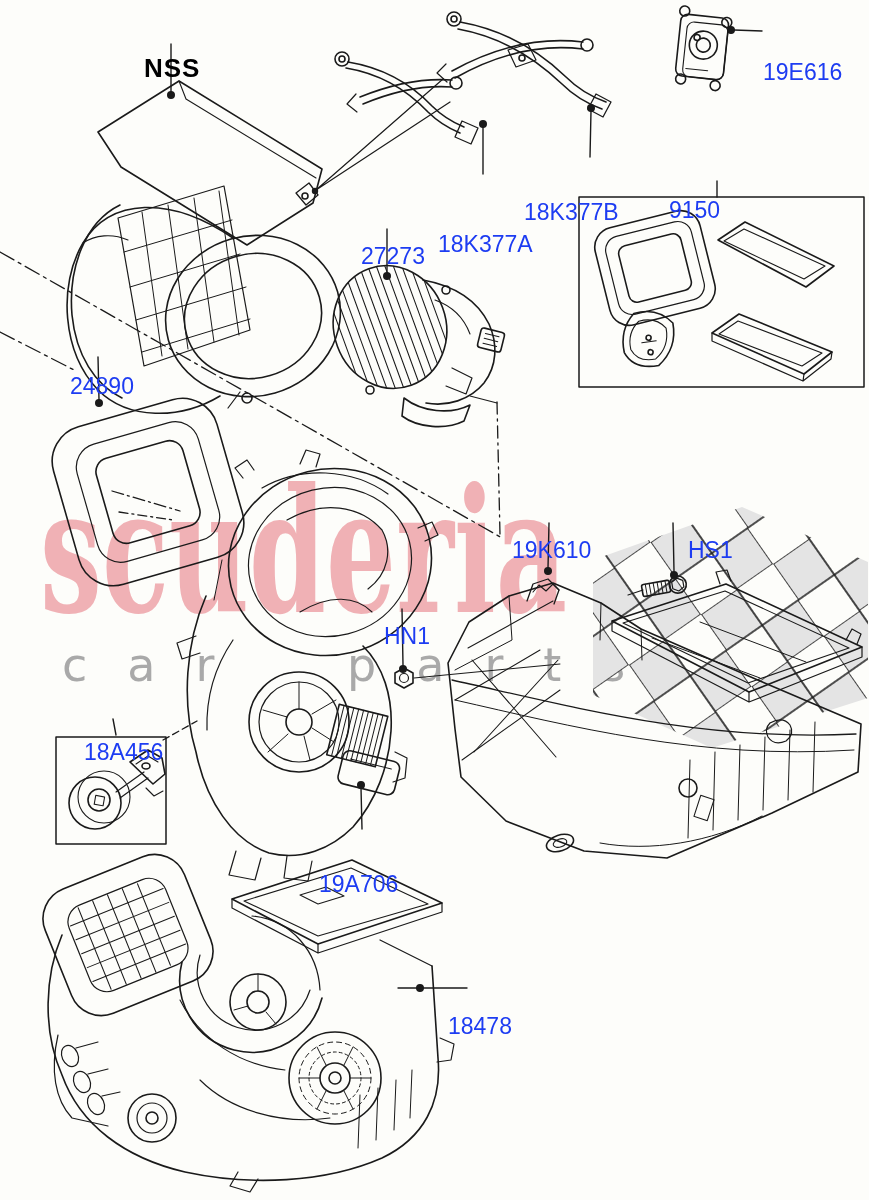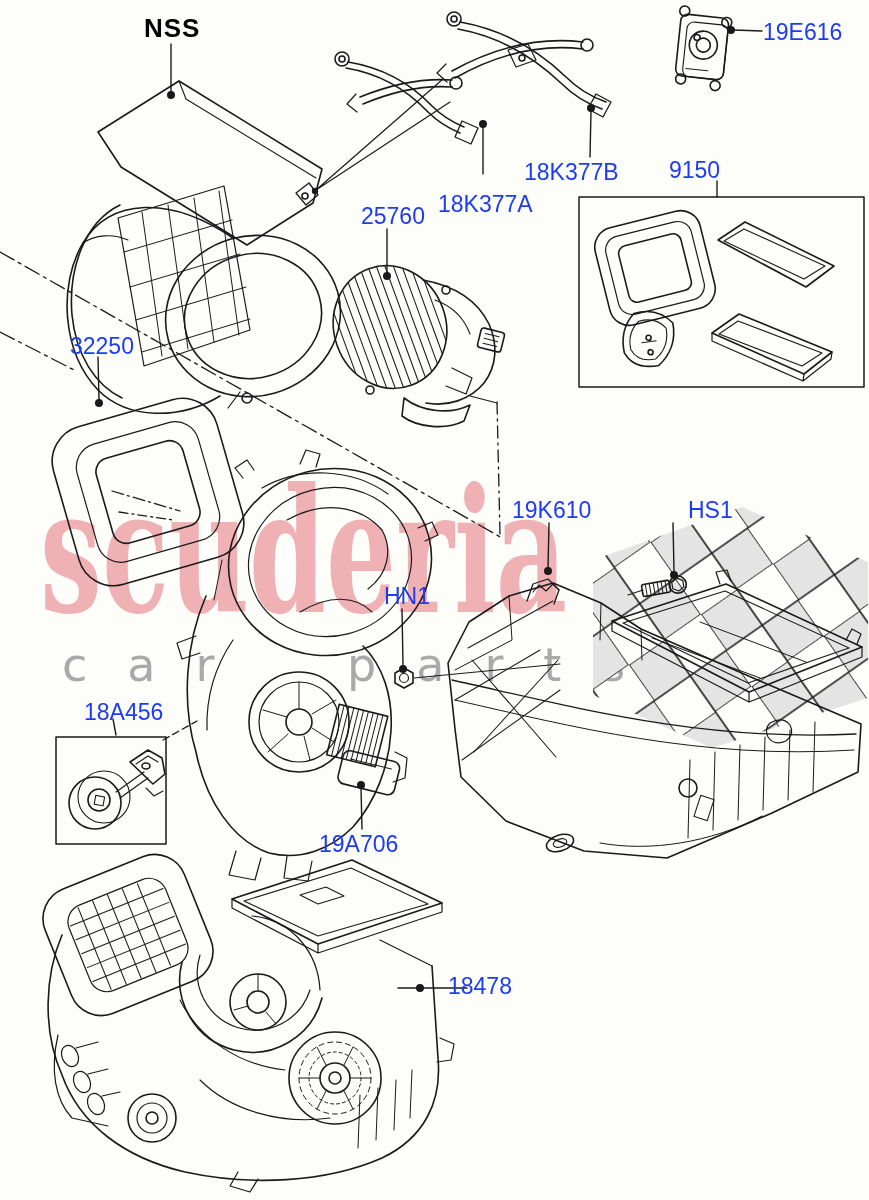--- a/index.html
+++ b/index.html
@@ -7,21 +7,21 @@
           font-family:"Liberation Sans",sans-serif;}
   
   #wm-brand{position:absolute;left:40px;top:466px;font-family:"DejaVu Serif",serif;
             font-weight:bold;font-size:172px;line-height:1;color:#f0b1b5;
             transform:scaleX(0.64);transform-origin:left top;white-space:nowrap;}
   #wm-tagline{position:absolute;left:62px;top:638px;font-family:"DejaVu Sans",sans-serif;
             font-size:46px;color:#a9a9a9;letter-spacing:40px;word-spacing:38px;white-space:nowrap;}
   
   #art{position:absolute;left:0;top:0;z-index:2;}
   
-  .lbl{position:absolute;z-index:3;font-size:23px;color:#1d3cf2;white-space:nowrap;}
+  .lbl{position:absolute;z-index:3;font-size:23px;color:#1d3cf2;white-space:nowrap;margin-top:40px;}
   .lbl.black{color:#000;font-weight:bold;font-size:26px;letter-spacing:1px;}
 </style>
 </head>
 <body>
 
 <div id="canvas">
 
   <div id="wm-brand">scuderia</div>
   <div id="wm-tagline">car parts</div>
 
@@ -311,22 +311,22 @@
       <path d="M316,190 L443,79 M316,190 L450,102" stroke-width="1.2"></path>
       <circle cx="315" cy="191" r="2.5" fill="#1a1a1a"></circle>
     </g>
   </svg>
 
   <div class="lbl black" style="left:144px;top:13px">NSS</div>
   <div class="lbl" style="left:763px;top:19px">19E616</div>
   <div class="lbl" style="left:438px;top:191px">18K377A</div>
   <div class="lbl" style="left:524px;top:159px">18K377B</div>
   <div class="lbl" style="left:669px;top:157px">9150</div>
-  <div class="lbl" style="left:361px;top:203px">25760</div>
-  <div class="lbl" style="left:70px;top:333px">32250</div>
+  <div class="lbl" style="left:361px;top:203px">27273</div>
+  <div class="lbl" style="left:70px;top:333px">24890</div>
   <div class="lbl" style="left:512px;top:497px">19K610</div>
   <div class="lbl" style="left:688px;top:497px">HS1</div>
   <div class="lbl" style="left:384px;top:583px">HN1</div>
   <div class="lbl" style="left:84px;top:699px">18A456</div>
   <div class="lbl" style="left:319px;top:831px">19A706</div>
   <div class="lbl" style="left:448px;top:973px">18478</div>
 
 </div>
 
 </body></html>

